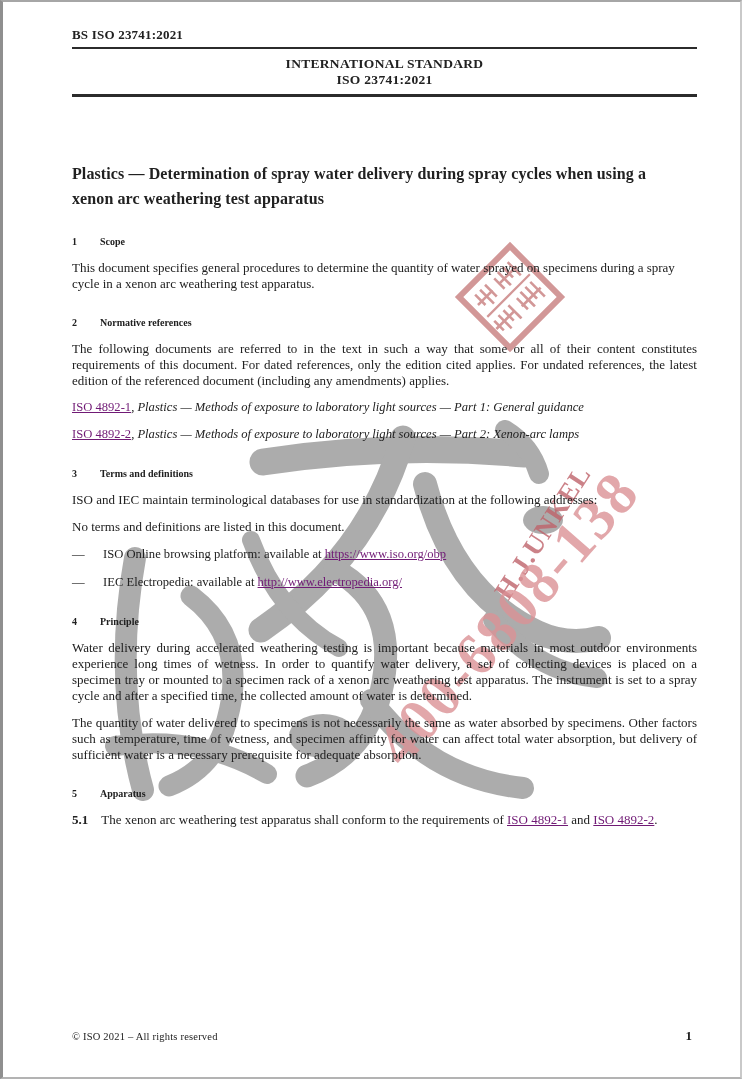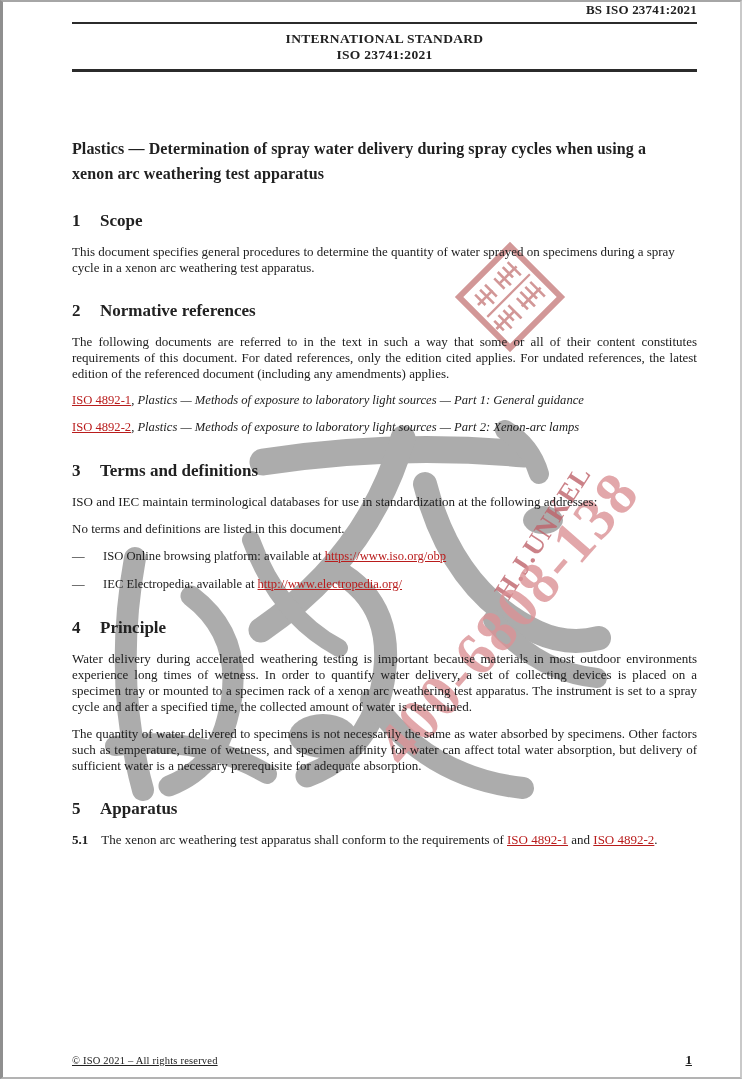--- a/index.html
+++ b/index.html
@@ -6,44 +6,44 @@
   .page {
     position:relative; width:742px; height:1079px; margin:0 auto;
     background:#ffffff; box-sizing:border-box; overflow:hidden;
     border-top:2px solid #a6a6a6; border-left:3px solid #8f8f8f;
     border-right:2px solid #c9c9c9; border-bottom:2px solid #b3b3b3;
     font-family:"Liberation Serif", serif; color:#212121;
   }
   .content { position:absolute; left:69px; top:0; width:625px; z-index:2; }
 
   
-  .hdr-top { text-align:right; font-size:13px; font-weight:700; letter-spacing:.2px; }
+  .hdr-top { padding-top:25px; font-size:13px; font-weight:700; letter-spacing:.2px; }
   .rule-thin  { height:2px; background:#2b2b2b; margin-top:4px; }
   .hdr-row { display:flex; justify-content:space-between; align-items:center; padding:7px 0 6px 0;flex-direction:column; }
   .hdr-row .lbl { font-size:13.5px; font-weight:700; letter-spacing:.3px; }
   .rule-thick { height:3px; background:#2b2b2b; }
 
   
   .doc-title { margin-top:64px; width:592px; font-size:16px; font-weight:700; line-height:25px; letter-spacing:.1px; }
 
   
-  .sec-h { margin-top:25px; margin-bottom:13px; font-size:17px; font-weight:700; }
+  .sec-h { margin-top:25px; margin-bottom:13px; font-size:10px; font-weight:700; }
   .sec-h .num { display:inline-block; min-width:16px; margin-right:12px; }
   p.body { margin:11px 0; font-size:13px; line-height:16px; }
   p.just { text-align:justify; }
   p.ref  { margin:11px 0; font-size:12.6px; line-height:15.9px; }
   .dash-li { display:flex; margin:12px 0; font-size:12.6px; line-height:15.9px; }
   .dash-li .dash { flex:0 0 31px; }
-  a.doc-link { color:#b91c1c; }
+  a.doc-link { color:#701a75; }
   em { font-style:italic; }
   strong { font-weight:700; }
 
   
-  .footer { position:absolute; left:69px; right:48px; top:1050px; z-index:2;
-            display:flex; justify-content:space-between; align-items:baseline;text-decoration:underline; }
+  .footer { position:absolute; left:69px; right:48px; top:1026px; z-index:2;
+            display:flex; justify-content:space-between; align-items:baseline; }
   .footer .copy { font-size:10.5px; letter-spacing:.2px; }
   .footer .pnum { font-size:13px; font-weight:700; }
 
   
   .wm-layer { position:absolute; inset:0; z-index:1; pointer-events:none; }
   .wm-stamp { position:absolute; left:450px; top:238px; opacity:.82; }
   .wm-callig { position:absolute; left:70px; top:398px; opacity:.72; }
   .wm-agent {
     position:absolute; left:430px; top:515px; width:220px; text-align:center;
     transform:rotate(-57deg); font-family:"Liberation Serif", serif;

